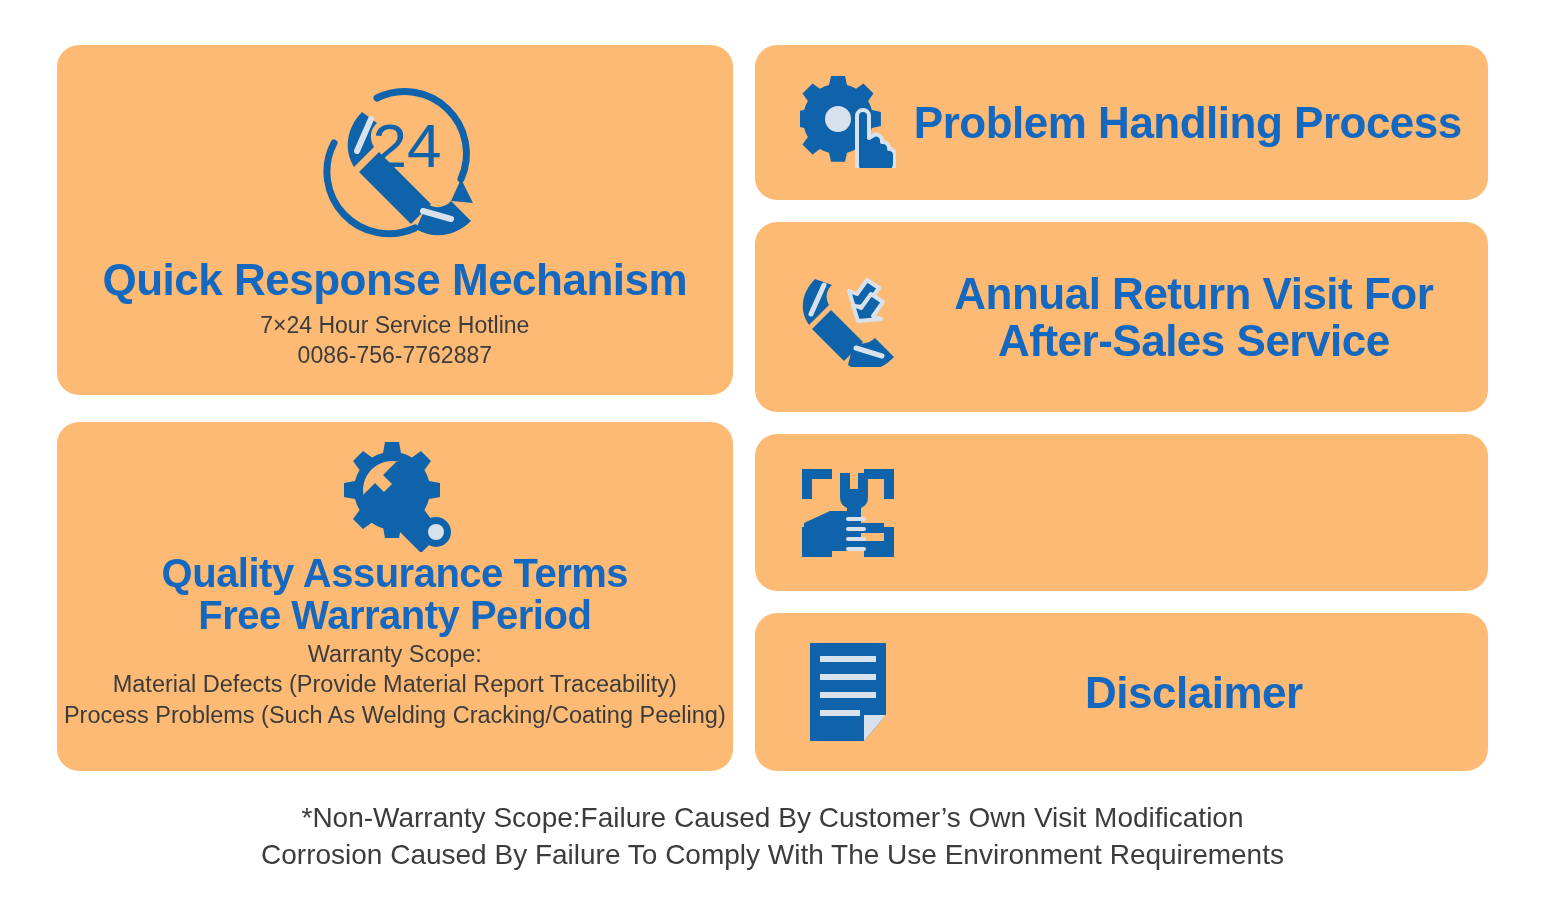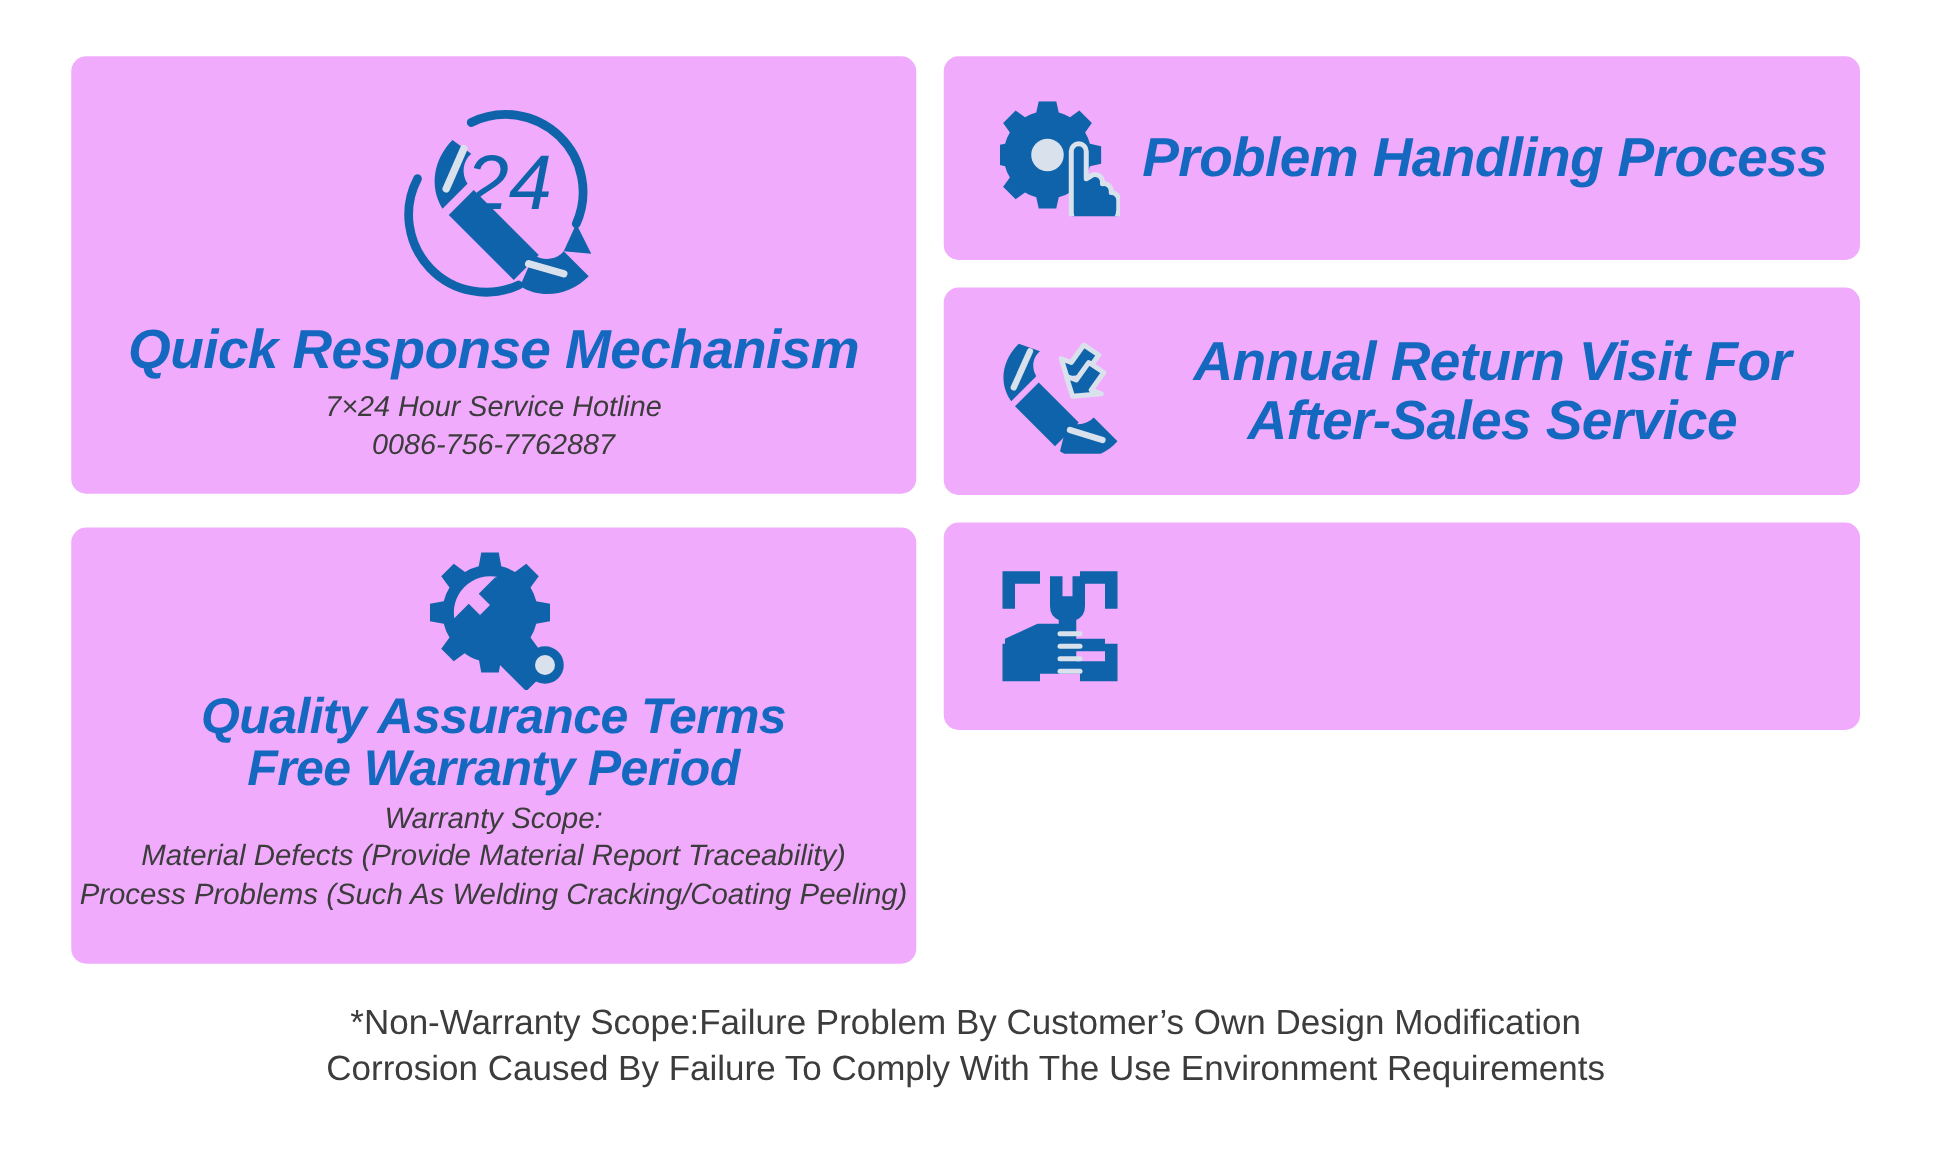--- a/index.html
+++ b/index.html
@@ -37,25 +37,24 @@
   }
 
   .col-right {
     width: 737px;
     display: flex;
     flex-direction: column;
     gap: 22px;
   }
 
   .card {
-    background: #f0abfc;
-    border-radius: 12px;
+    background: #fdba74;
+    border-radius: 22px;
     box-sizing: border-box;
     overflow: hidden;
-    font-style: italic;
   }
 
   
   .card-stack {
     display: flex;
     flex-direction: column;
     align-items: center;
     text-align: center;
   }
 
@@ -126,21 +125,21 @@
     flex: 1 1 auto;
     text-align: center;
     color: #1568c0;
     font-weight: bold;
     line-height: 1.07;
     letter-spacing: -0.5px;
     padding-right: 18px;
   }
 
   .card-problem   { height: 163px; }
-  .card-annual    { height: 166px; justify-content: flex-end; }
+  .card-annual    { height: 200px; justify-content: flex-end; }
   .card-closed    { height: 166px; }
   .card-disclaimer{ height: 166px; }
 
   .card-problem .row-text    { font-size: 44px; }
   .card-annual .row-text     { font-size: 44px; }
   .card-closed .row-text     { font-size: 44px; }
   .card-disclaimer .row-text { font-size: 44px; }
 
   .card-problem .row-icon    { margin-right: 6px; }
   .card-annual .row-icon     { margin-right: 18px; }
@@ -311,21 +310,36 @@
             <g stroke="#d9e2ec" stroke-width="4" stroke-linecap="round">
               <line x1="50" y1="54" x2="66" y2="54"></line>
               <line x1="50" y1="64" x2="66" y2="64"></line>
               <line x1="50" y1="74" x2="66" y2="74"></line>
               <line x1="50" y1="84" x2="66" y2="84"></line>
             </g>
           </svg>
         </span>
       </div>
 
+      <div class="card card-row card-disclaimer">
+        <span class="row-icon">
+          <svg width="76" height="98" viewBox="0 0 76 98" aria-hidden="true">
+            <path d="M0 0 h76 v72 l-22 26 h-54 z" fill="#0f63ab"></path>
+            <path d="M76 72 h-22 v26 z" fill="#d9e2ec"></path>
+            <g stroke="#d9e2ec" stroke-width="6" stroke-linecap="butt">
+              <line x1="10" y1="16" x2="66" y2="16"></line>
+              <line x1="10" y1="34" x2="66" y2="34"></line>
+              <line x1="10" y1="52" x2="66" y2="52"></line>
+              <line x1="10" y1="70" x2="50" y2="70"></line>
+            </g>
+          </svg>
+        </span>
+        <div class="row-text">Disclaimer</div>
+      </div>
 
     </div>
   </div>
 
   <div class="footer">
-    <div>*Non-Warranty Scope:Failure Problem By Customer’s Own Design Modification</div>
+    <div>*Non-Warranty Scope:Failure Caused By Customer’s Own Visit Modification</div>
     <div>Corrosion Caused By Failure To Comply With The Use Environment Requirements</div>
   </div>
 </div>
 
 </body></html>

